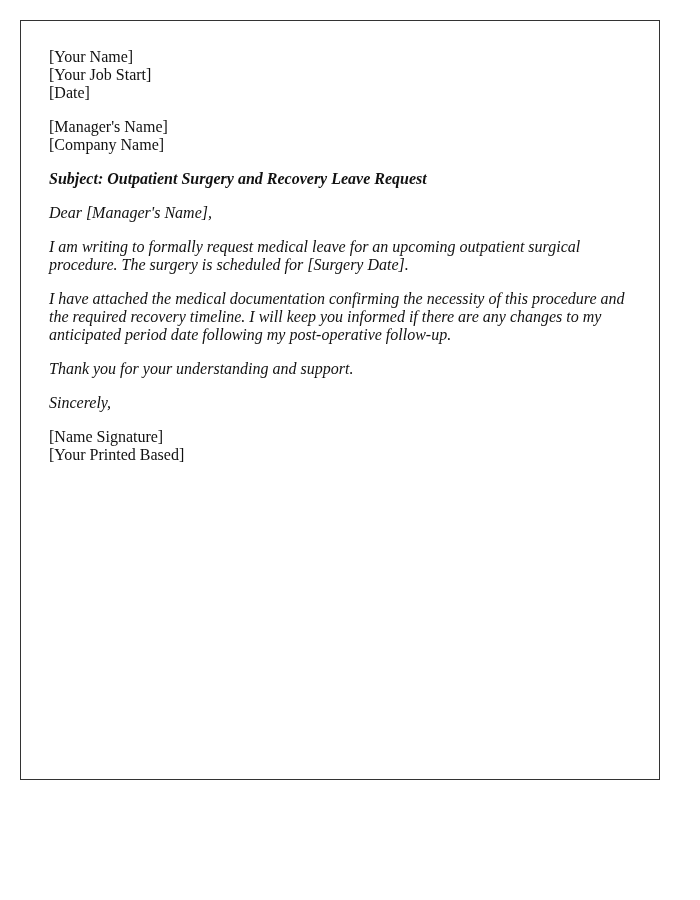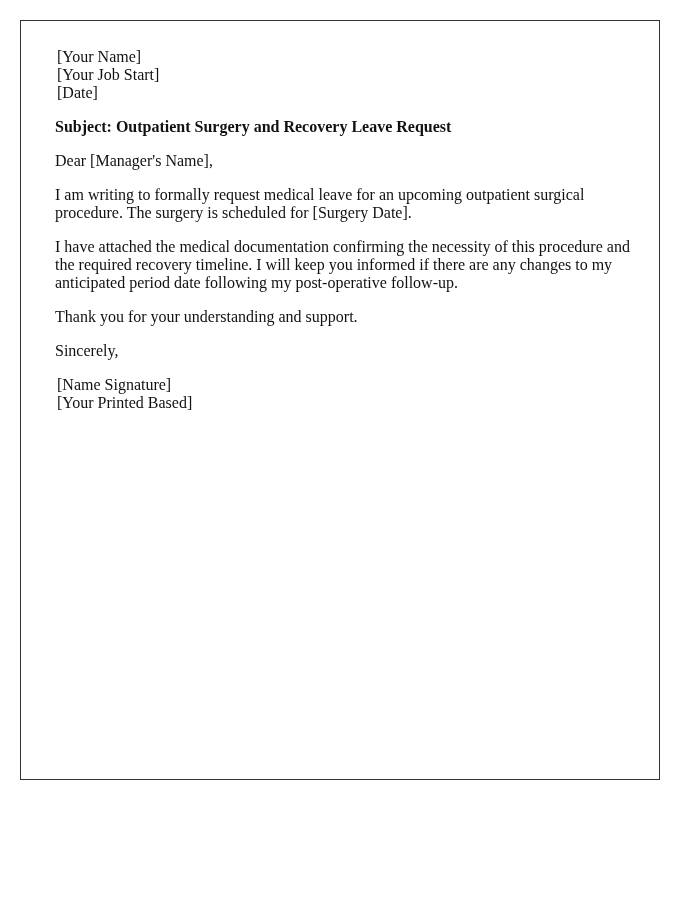--- a/index.html
+++ b/index.html
@@ -24,44 +24,49 @@
       position: absolute;
       left: 28px;
       top: 27px;
       width: 590px;
       font-family: "Liberation Serif", "DejaVu Serif", serif;
       font-size: 16px;
       line-height: 18px;
       color: #111111;
     }
     .block {
-      margin: 0 0 16px 8px;
+      margin: 0 0 16px 0;
     }
     .line {
       display: block;
     }
     .subject {
       font-weight: bold;
     }
     p {
-      margin: 0 0 16px 6px;
+      margin: 0 0 16px 0;
+      font-style: italic;
     }
   </style>
 </head>
 <body>
 
 <div class="page">
   <div class="content">
 
     <div class="block">
       <span class="line">[Your Name]</span>
       <span class="line">[Your Job Start]</span>
       <span class="line">[Date]</span>
     </div>
 
+    <div class="block">
+      <span class="line">[Manager's Name]</span>
+      <span class="line">[Company Name]</span>
+    </div>
 
     <p class="subject">Subject: Outpatient Surgery and Recovery Leave Request</p>
 
     <p>Dear [Manager's Name],</p>
 
     <p>I am writing to formally request medical leave for an upcoming outpatient surgical procedure. The surgery is scheduled for [Surgery Date].</p>
     <p>I have attached the medical documentation confirming the necessity of this procedure and the required recovery timeline. I will keep you informed if there are any changes to my anticipated period date following my post-operative follow-up.</p>
     <p>Thank you for your understanding and support.</p>
 
     <p>Sincerely,</p>

